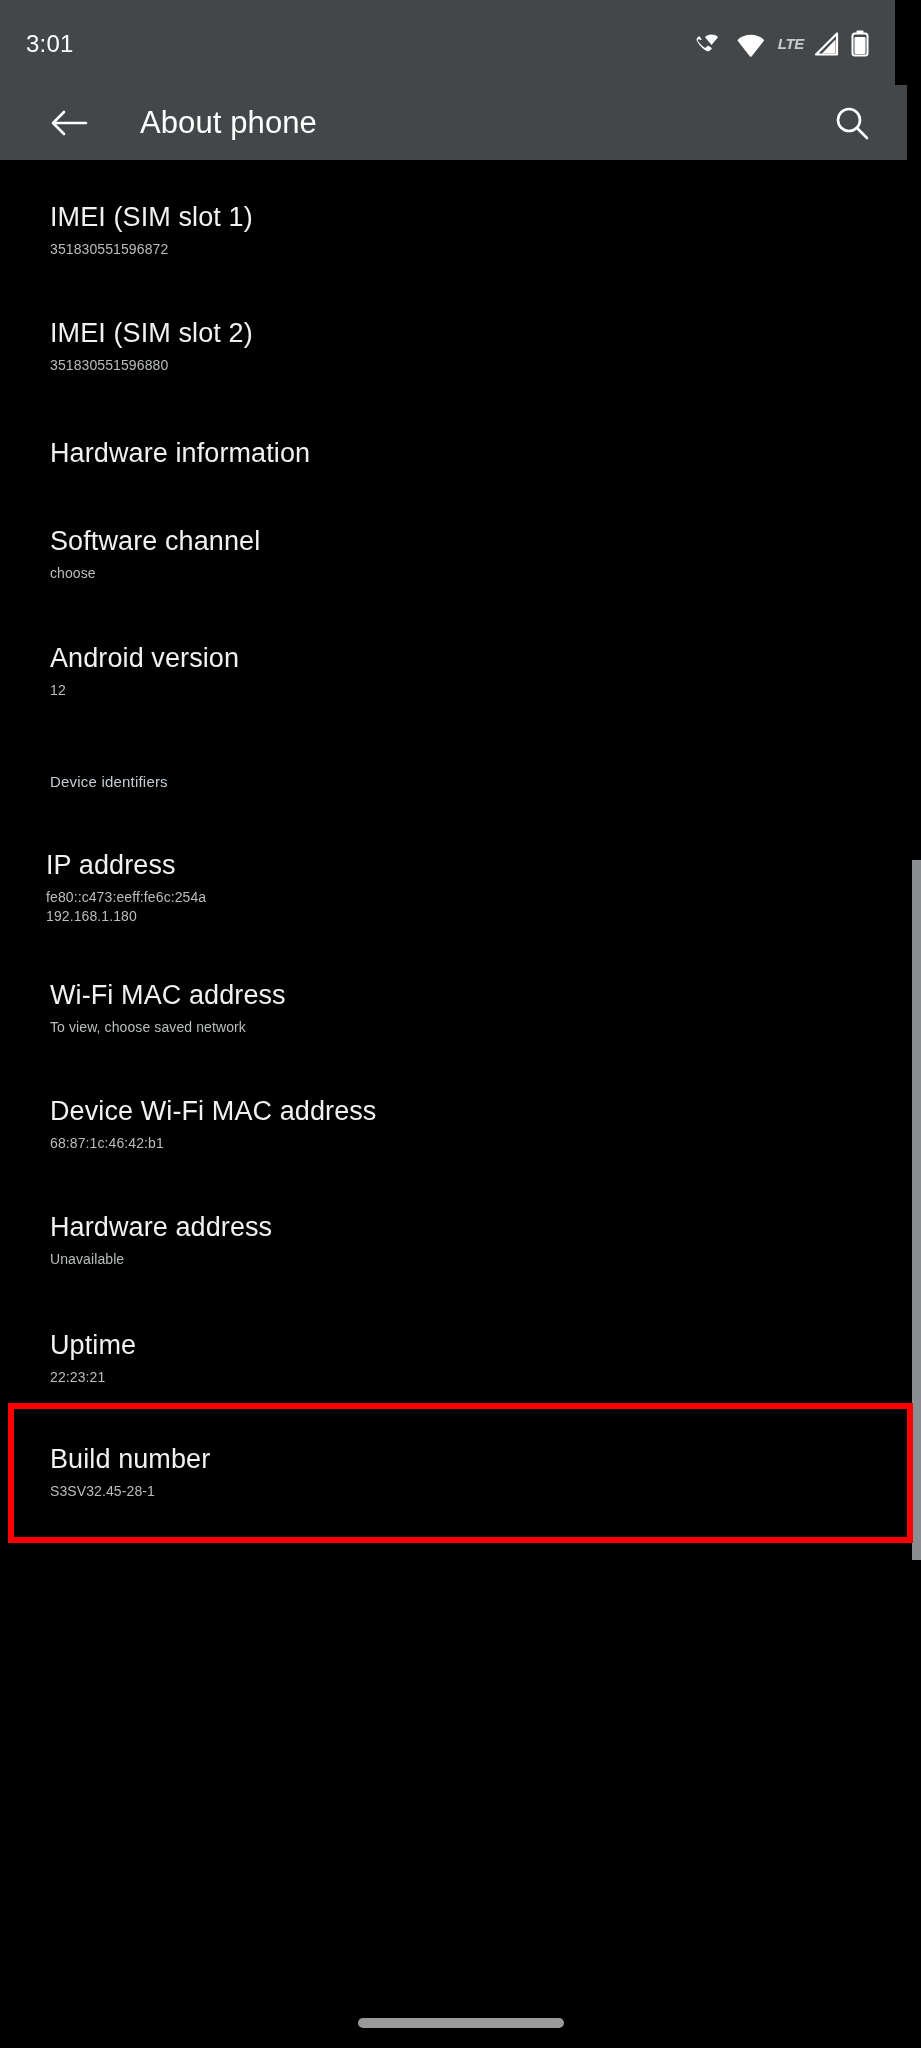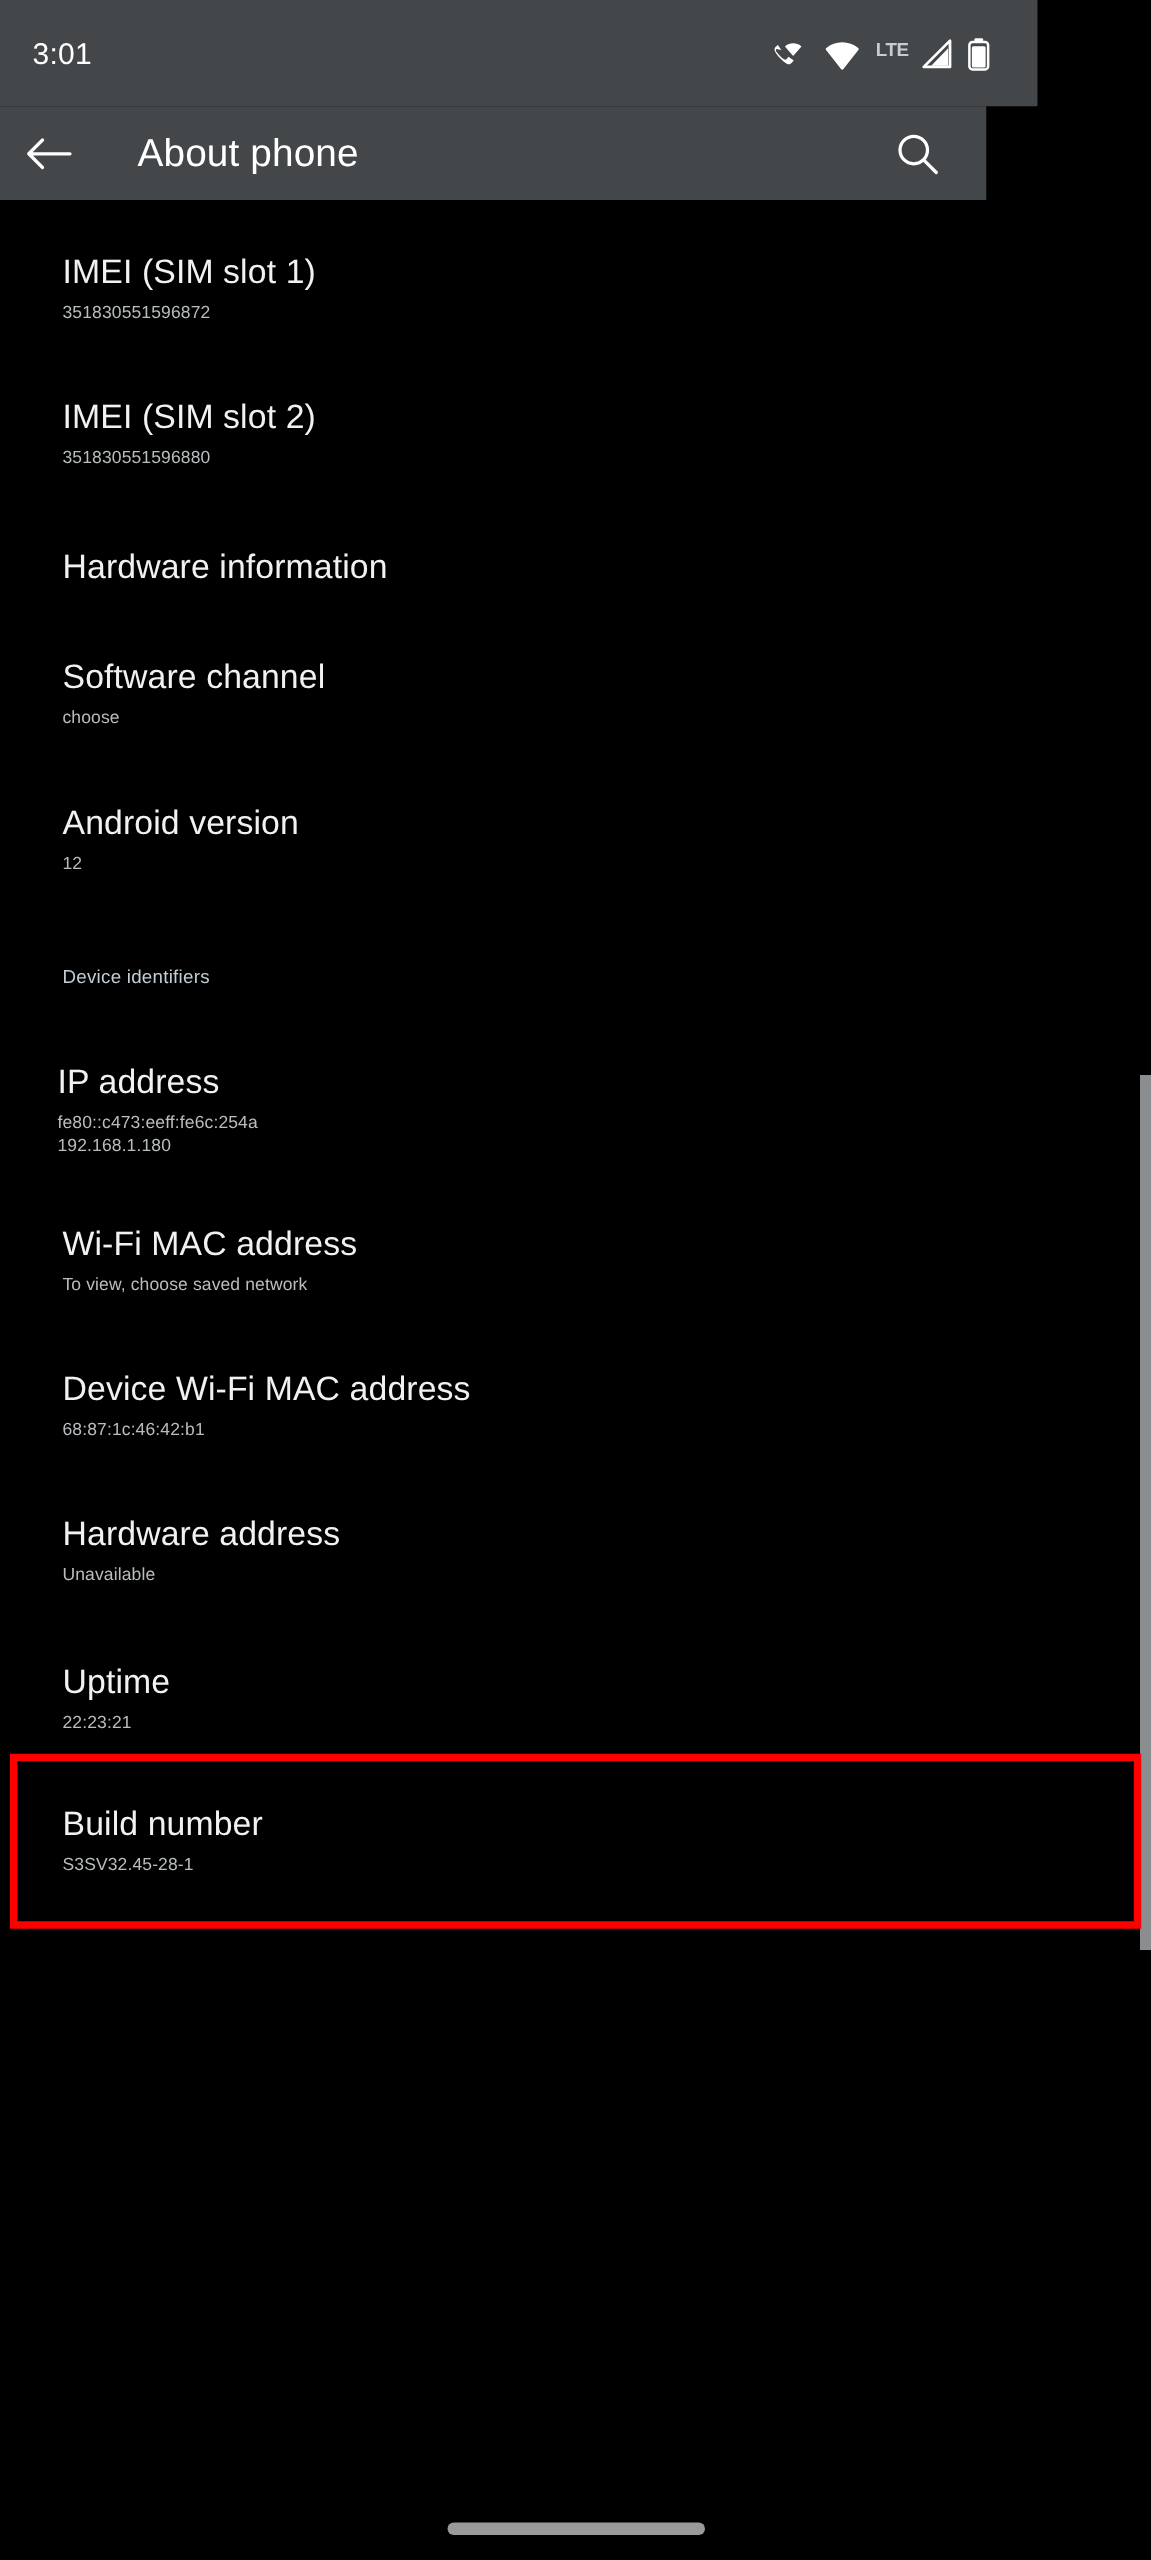--- a/index.html
+++ b/index.html
@@ -13,68 +13,69 @@
     font-family: "Liberation Sans", sans-serif;
     overflow: hidden;
     position: relative;
     -webkit-font-smoothing: antialiased;
   }
 
   
   .statusbar {
     position: absolute;
     top: 0; left: 0;
-    width: 830px;
+    width: 895px;
     height: 85px;
     background: #434749;
     display: flex;
     align-items: center;
     justify-content: space-between;
     box-sizing: border-box;
     padding: 0 22px 0 22px;
   }
   .status-time {
     color: #ffffff;
     font-size: 24px;
     letter-spacing: 0.2px;
     line-height: 1;
     margin-left: 4px;
     margin-top: 2px;
   }
   .status-icons {
     display: flex;
-    align-items: center;
+    align-items: flex-end;
     gap: 10px;
-    margin-right: 16px;
+    margin-right: 4px;
     margin-top: 2px;
+    font-style: italic;
   }
   .status-icons .ic {
     display: block;
     line-height: 0;
   }
   .lte-label {
     color: #c9ccce;
     font-size: 15px;
     font-weight: bold;
     letter-spacing: -0.3px;
     line-height: 1;
     margin: 0 0 6px 0;
   }
 
   
   .appbar {
     position: absolute;
     top: 85px; left: 0;
-    width: 789px;
+    width: 907px;
     height: 75px;
     background: #434749;
     display: flex;
     align-items: center;
     box-sizing: border-box;
-    padding: 0 30px 0 12px;
+    padding: 0 30px 0 42px;
   }
   .appbar .back {
     width: 54px;
     height: 54px;
     display: flex;
     align-items: center;
     justify-content: center;
     flex: 0 0 auto;
     cursor: pointer;
   }

